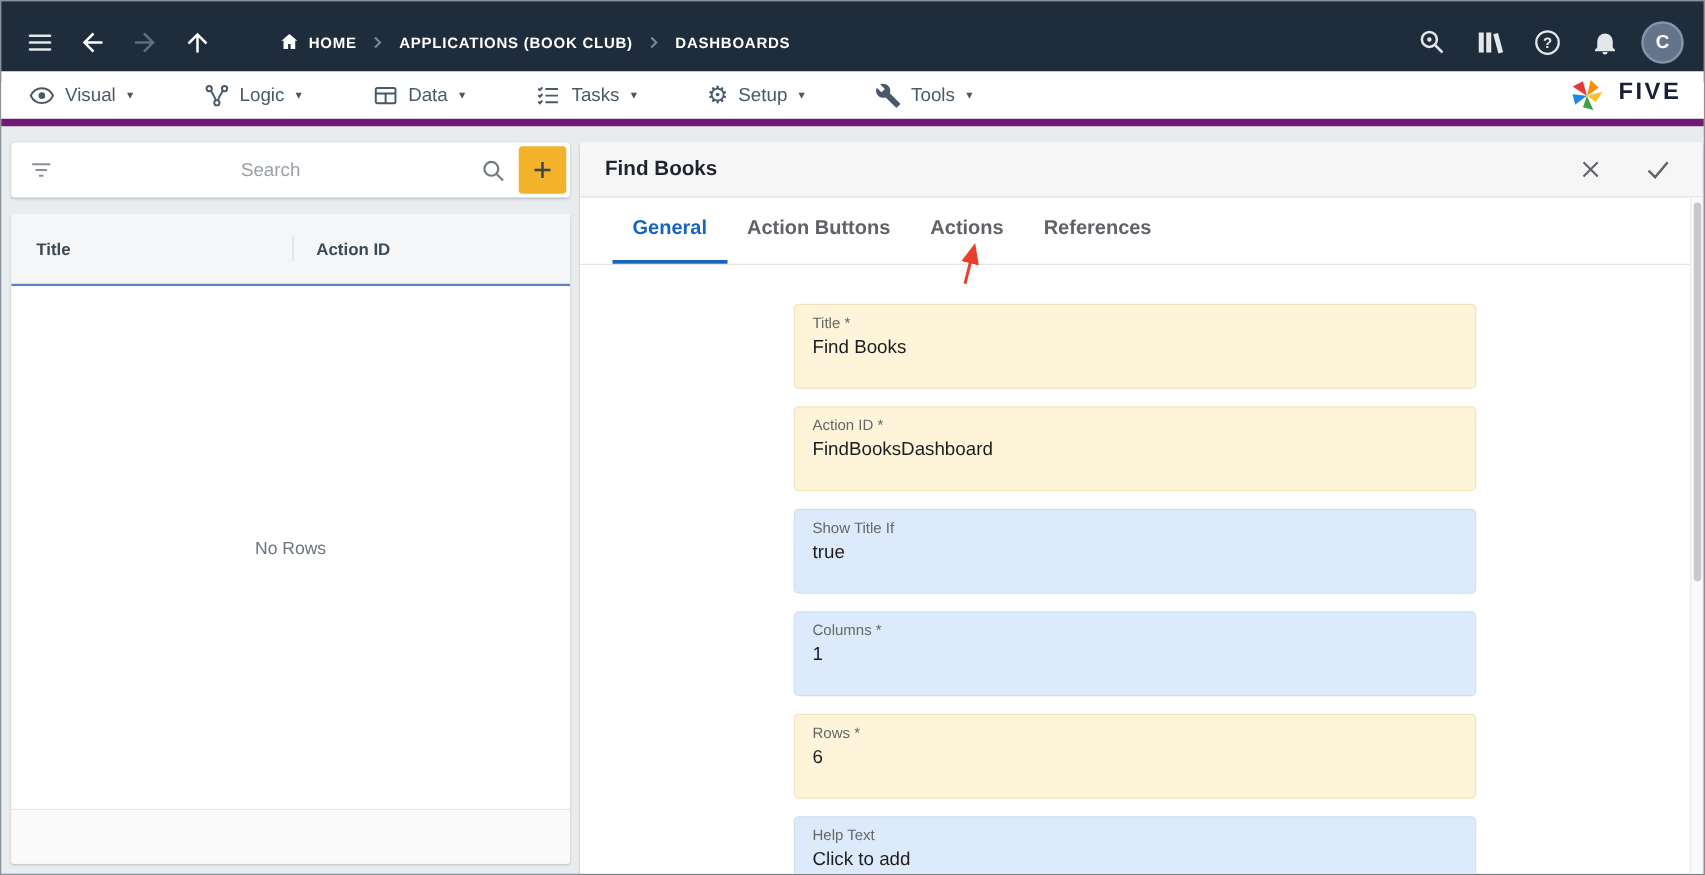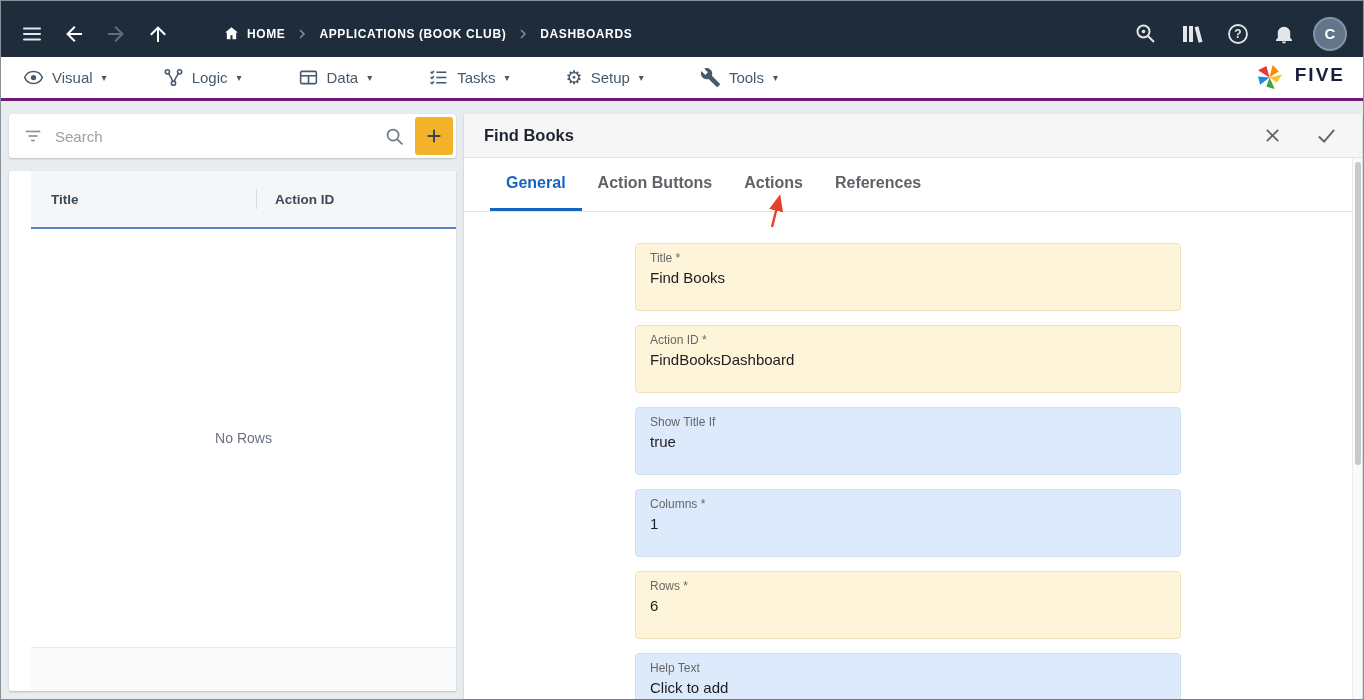--- a/index.html
+++ b/index.html
@@ -11,36 +11,36 @@
   .topbar { position:absolute; top:0; left:0; right:0; height:65px; background:#1f2c3b; display:flex; align-items:center; padding:0 16px 0 14px; }
   .tb-left { display:flex; align-items:center; }
   .icon-btn { display:flex; align-items:center; justify-content:center; width:34px; height:34px; cursor:pointer; }
   .tb-left .icon-btn { margin-right:8px; }
   .breadcrumb { display:flex; align-items:center; margin-left:40px; gap:10px; }
   .crumb { display:flex; align-items:center; gap:7px; color:#ffffff; font-size:12px; font-weight:700; letter-spacing:.6px; text-decoration:none; cursor:pointer; white-space:nowrap; }
   .tb-right { margin-left:auto; display:flex; align-items:center; gap:12px; }
   .avatar { width:34px; height:34px; border-radius:50%; background:#64748b; border:2px solid #8494a7; color:#fff; font-size:15px; font-weight:700; display:flex; align-items:center; justify-content:center; cursor:pointer; }
 
   
-  .menubar { position:absolute; top:56px; left:0; right:0; height:44px; background:#fff; border-bottom:3px solid #701a75; display:flex; align-items:center; padding-left:22px; gap:56px; }
+  .menubar { position:absolute; top:56px; left:0; right:0; height:44px; background:#fff; border-bottom:6px solid #701a75; display:flex; align-items:center; padding-left:22px; gap:56px; }
   .menu-item { display:flex; align-items:center; gap:8px; color:#47596b; font-size:15px; font-weight:500; cursor:pointer; white-space:nowrap; }
   .menu-item .caret { font-size:10px; margin-left:1px; }
   .gear-glyph { font-size:19px; line-height:1; }
   .brand { margin-left:auto; margin-right:18px; display:flex; align-items:flex-start; gap:12px; }
   .brand-text { font-size:19px; font-weight:800; letter-spacing:2px; color:#17203a; }
 
   
   .left-panel { position:absolute; left:8px; top:113px; width:447px; bottom:8px; }
   .search-card { height:44px; background:#fff; border-radius:3px; box-shadow:0 1px 2px rgba(0,0,0,.2); display:flex; align-items:center; padding-left:14px; }
-  .search-card input { flex:1; border:none; outline:none; font-size:15px; color:#333; margin-left:12px; font-family:"Liberation Sans", sans-serif; background:transparent; }
+  .search-card input { flex:1; border:none; outline:none; font-size:15px; color:#333; margin-left:12px; font-family:"Liberation Sans", sans-serif; background:transparent;text-align:center; }
   .search-card input::placeholder { color:#9aa0a6; }
   .mag-wrap { margin:0 10px 0 6px; display:flex; }
   .plus-btn { width:38px; height:38px; margin-right:3px; border-radius:3px; background:#f2b32b; border:none; display:flex; align-items:center; justify-content:center; cursor:pointer; }
 
-  .table-card { position:absolute; top:57px; left:0; right:0; bottom:0; background:#fff; box-shadow:0 1px 2px rgba(0,0,0,.2); display:flex; flex-direction:column; border-radius:2px; overflow:hidden;padding-left:22px; }
+  .table-card { position:absolute; top:57px; left:0; right:0; bottom:0; background:#fff; box-shadow:0 1px 2px rgba(0,0,0,.2); display:flex; flex-direction:column; border-radius:2px; overflow:hidden; }
   .table-head { height:58px; background:#f5f6f7; border-bottom:2px solid #5b84c4; display:flex; align-items:center; }
   .th-cell { font-size:13.5px; font-weight:700; color:#3c4a57; }
   .th-title { width:225px; padding-left:20px; }
   .th-divider { width:1px; height:20px; background:#d8dbde; }
   .th-action { padding-left:18px; }
   .table-body { flex:1; display:flex; align-items:center; justify-content:center; background:#fff; }
   .empty-msg { color:#6b7280; font-size:14px; }
   .table-foot { height:44px; background:#fafafa; border-top:1px solid #e6e8ea; }
 
   

